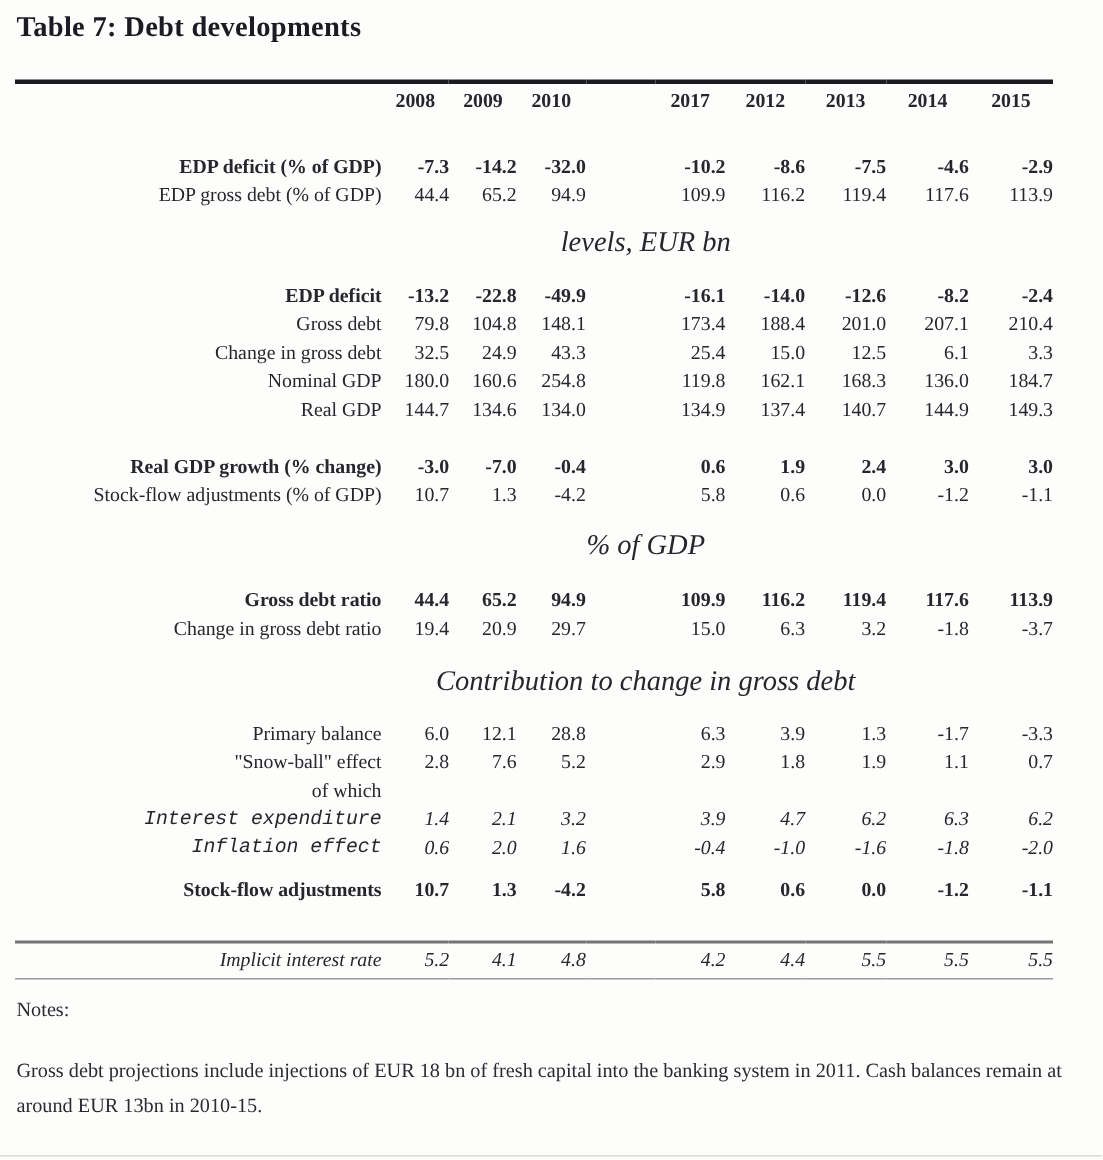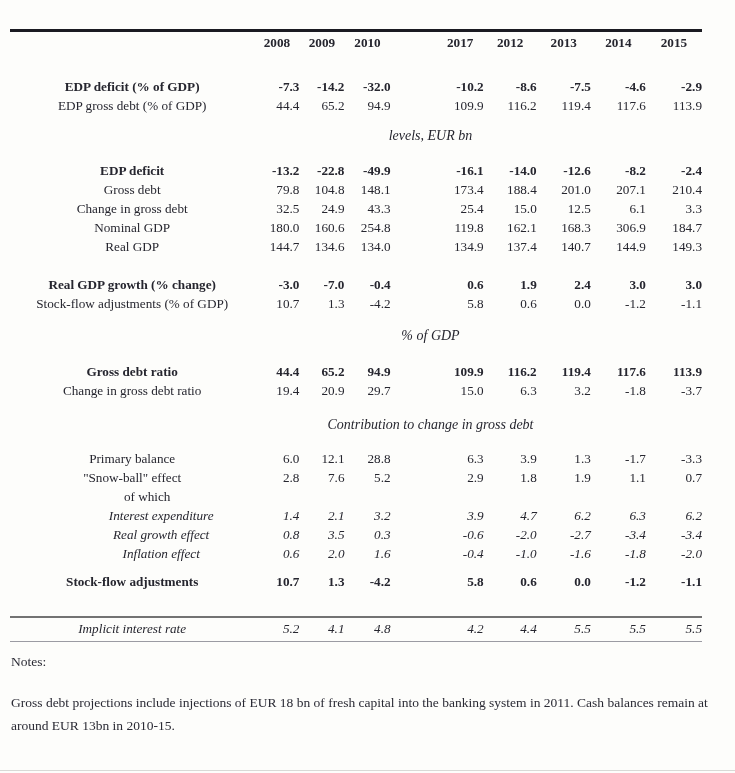--- a/index.html
+++ b/index.html
@@ -17,45 +17,46 @@
     border-collapse:collapse;table-layout:fixed;width:692px;
     margin-top:23px;border-top:3px solid #1b1b22;
   }
   table.debt td{
     font-size:13.2px;line-height:1;vertical-align:middle;
     white-space:nowrap;overflow:visible;padding:0;
   }
   tr.yrrow{height:22px;}
   td.yr{font-weight:bold;text-align:center;padding-right:3px;font-size:13.4px;}
   tr.data{height:19px;}
-  td.lbl{text-align:center;padding-left:2px;}
+  td.lbl{text-align:right;padding-left:2px;}
   td.num{text-align:right;padding-right:3px;}
   .bold{font-weight:bold;}
   .italic{font-style:italic;}
   .ind1{padding-left:30px !important;}
-  .ind2{padding-left:58px !important;}
+  .ind2{padding-left:58px !important;font-family:Liberation Mono, monospace;}
   tr.section{height:17px;}
   tr.section td{
-    font-style:italic;text-align:center;padding-left:149px;font-size:14px;
+    font-style:italic;text-align:center;padding-left:149px;font-size:19px;
   }
   tr.rule-row td{
     border-top:2px solid #737373;border-bottom:1px solid #9b9ba3;height:23px;font-style:italic;
   }
   .notes{margin:12px 0 0 1px;font-size:13.5px;color:#2a2a34;}
   .notes .nlabel{margin:0 0 21px 0;}
   .notes .ntext{margin:0;line-height:1.72;width:712px;}
   .bottom-rule{
     position:absolute;left:0;bottom:2px;width:735px;height:0;
     border-top:1px solid #d9d9d6;
   }
 </style>
 </head>
 <body>
 
 <div class="page">
+  <div class="title">Table 7: Debt developments</div>
 
   <table class="debt">
     <colgroup>
       <col style="width:244px">
       <col style="width:45px">
         <col style="width:45px">
         <col style="width:46px">
       <col style="width:46px">
       <col style="width:47px">
         <col style="width:53px">
@@ -152,21 +153,21 @@
         </tr>
         <tr class="data">
           <td class="lbl">Nominal GDP</td>
           <td class="num">180.0</td>
           <td class="num">160.6</td>
           <td class="num">254.8</td>
           <td class="gap"></td>
           <td class="num">119.8</td>
           <td class="num">162.1</td>
           <td class="num">168.3</td>
-          <td class="num">306.9</td>
+          <td class="num">136.0</td>
           <td class="num">184.7</td>
         </tr>
         <tr class="data">
           <td class="lbl">Real GDP</td>
           <td class="num">144.7</td>
           <td class="num">134.6</td>
           <td class="num">134.0</td>
           <td class="gap"></td>
           <td class="num">134.9</td>
           <td class="num">137.4</td>
@@ -285,32 +286,20 @@
           <td class="num italic">2.1</td>
           <td class="num italic">3.2</td>
           <td class="gap"></td>
           <td class="num italic">3.9</td>
           <td class="num italic">4.7</td>
           <td class="num italic">6.2</td>
           <td class="num italic">6.3</td>
           <td class="num italic">6.2</td>
         </tr>
         <tr class="data">
-          <td class="lbl italic ind2">Real growth effect</td>
-          <td class="num italic">0.8</td>
-          <td class="num italic">3.5</td>
-          <td class="num italic">0.3</td>
-          <td class="gap"></td>
-          <td class="num italic">-0.6</td>
-          <td class="num italic">-2.0</td>
-          <td class="num italic">-2.7</td>
-          <td class="num italic">-3.4</td>
-          <td class="num italic">-3.4</td>
-        </tr>
-        <tr class="data">
           <td class="lbl italic ind2">Inflation effect</td>
           <td class="num italic">0.6</td>
           <td class="num italic">2.0</td>
           <td class="num italic">1.6</td>
           <td class="gap"></td>
           <td class="num italic">-0.4</td>
           <td class="num italic">-1.0</td>
           <td class="num italic">-1.6</td>
           <td class="num italic">-1.8</td>
           <td class="num italic">-2.0</td>

